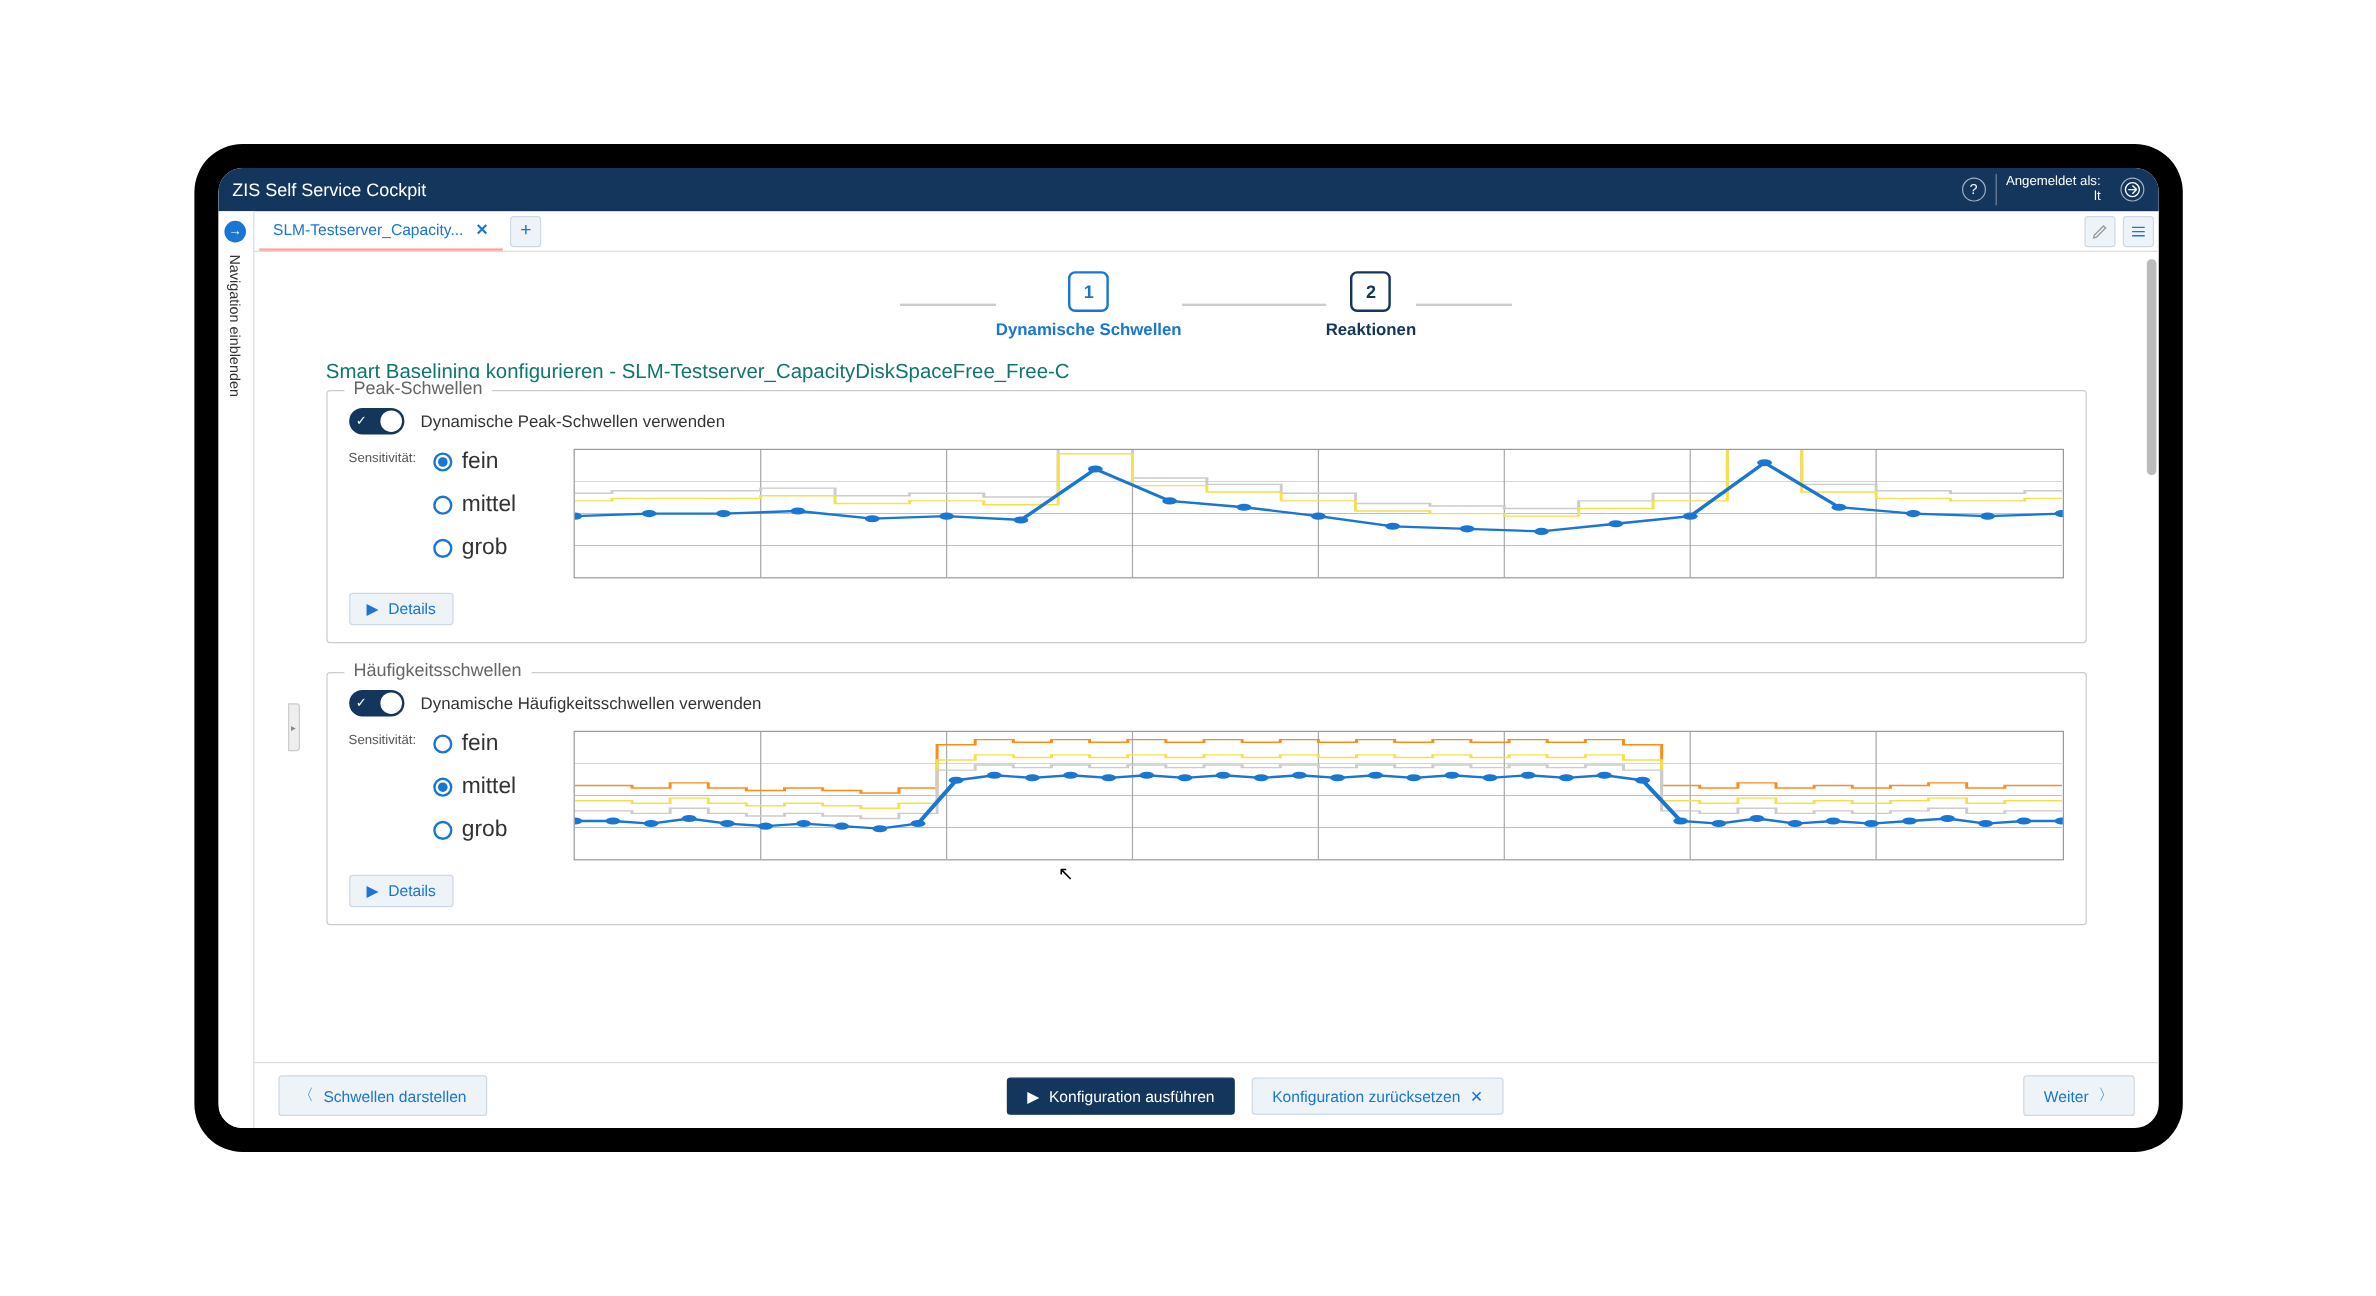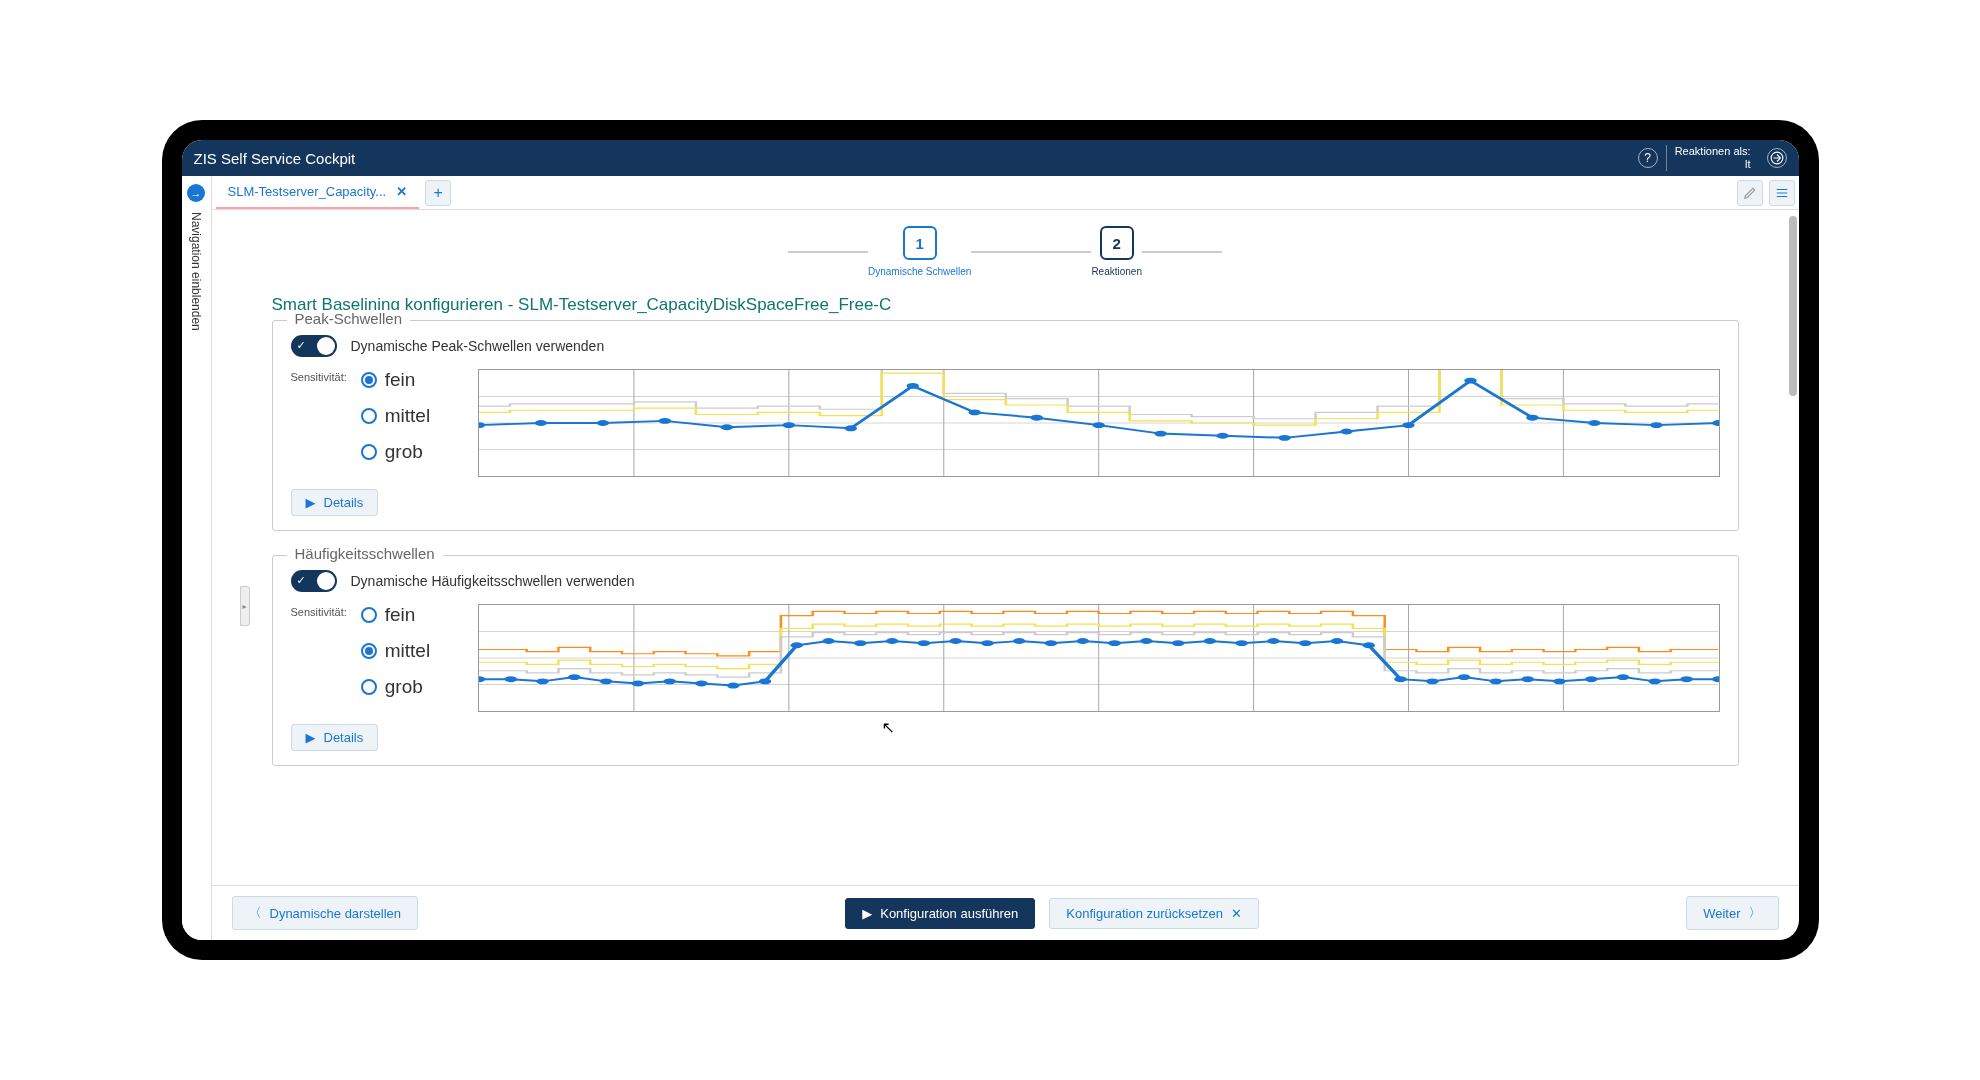--- a/index.html
+++ b/index.html
@@ -23,21 +23,21 @@
 .tab-add { width: 26px; height: 26px; background: #eef3f8; border: 1px solid #cdd9e5; display: flex; align-items: center; justify-content: center; color: #1976d2; font-size: 16px; margin-left: 6px; border-radius: 3px; }
 .tab-right { margin-left: auto; display: flex; gap: 6px; }
 .tab-icon-btn { width: 26px; height: 26px; background: #eef3f8; border: 1px solid #cdd9e5; border-radius: 3px; display: flex; align-items: center; justify-content: center; color: #1976d2; font-size: 14px; }
 .content { flex: 1; overflow-y: auto; padding: 16px 60px 16px 60px; }
 .scrollbar { position: absolute; right: 2px; top: 40px; width: 8px; height: 180px; background: #bbb; border-radius: 4px; }
 .stepper { display: flex; align-items: center; justify-content: center; gap: 0; margin-bottom: 18px; }
 .step-line { width: 80px; height: 2px; background: #ccc; }
 .step-box { width: 34px; height: 34px; border: 2px solid #1976d2; border-radius: 6px; display: flex; align-items: center; justify-content: center; color: #1976d2; font-size: 15px; font-weight: bold; }
 .step-box.inactive { border-color: #15365c; color: #15365c; }
 .step-wrap { display: flex; flex-direction: column; align-items: center; gap: 6px; }
-.step-label { font-size: 10px; color: #1976d2; font-weight: normal; }
+.step-label { font-size: 14px; color: #1976d2; font-weight: bold; }
 .step-label.inactive { color: #15365c; }
 .page-title { color: #0f766e; font-size: 17px; margin-bottom: 5px; }
 .fieldset { border: 1px solid #ccc; border-radius: 3px; padding: 14px 18px 14px 18px; margin-bottom: 24px; position: relative; }
 .legend { position: absolute; top: -11px; left: 14px; background: #fff; padding: 0 8px; color: #666; font-size: 15px; }
 .toggle-row { display: flex; align-items: center; gap: 14px; margin-bottom: 12px; }
 .toggle { width: 46px; height: 22px; background: #15365c; border-radius: 12px; position: relative; }
 .toggle-check { position: absolute; left: 6px; top: 4px; color: #fff; font-size: 11px; }
 .toggle-knob { position: absolute; right: 2px; top: 2px; width: 18px; height: 18px; background: #fff; border-radius: 50%; }
 .toggle-label { font-size: 14px; color: #333; }
 .sens-row { display: flex; align-items: flex-start; gap: 18px; }
@@ -60,21 +60,21 @@
 <body>
 
 <div class="tablet-frame">
 <div class="tablet-screen">
 
   <div class="header-bar">
     <div class="header-title">ZIS Self Service Cockpit</div>
     <div class="header-right">
       <div class="header-icon">?</div>
       <div class="header-user">
-        <div>Reaktionen als:</div>
+        <div>Angemeldet als:</div>
         <div>lt</div>
       </div>
       <div class="header-icon">
         <svg width="14" height="14" viewBox="0 0 24 24" fill="none" stroke="#fff" stroke-width="2">
               <circle cx="12" cy="12" r="10"></circle>
               <path d="M12 6 L18 12 M18 12 L12 18 M18 12 H6"></path>
             </svg>
       </div>
     </div>
   </div>
@@ -293,21 +293,21 @@
         </div>
 
       </div>
 
       <div class="scrollbar"></div>
       <div class="cursor">↖</div>
 
       <div class="footer">
         <div class="btn">
           <span>〈</span>
-          <span>Dynamische darstellen</span>
+          <span>Schwellen darstellen</span>
         </div>
         <div class="footer-spacer"></div>
         <div class="btn primary">
           <span>▶</span>
           <span>Konfiguration ausführen</span>
         </div>
         <div class="btn">
           <span>Konfiguration zurücksetzen</span>
           <span>✕</span>
         </div>

